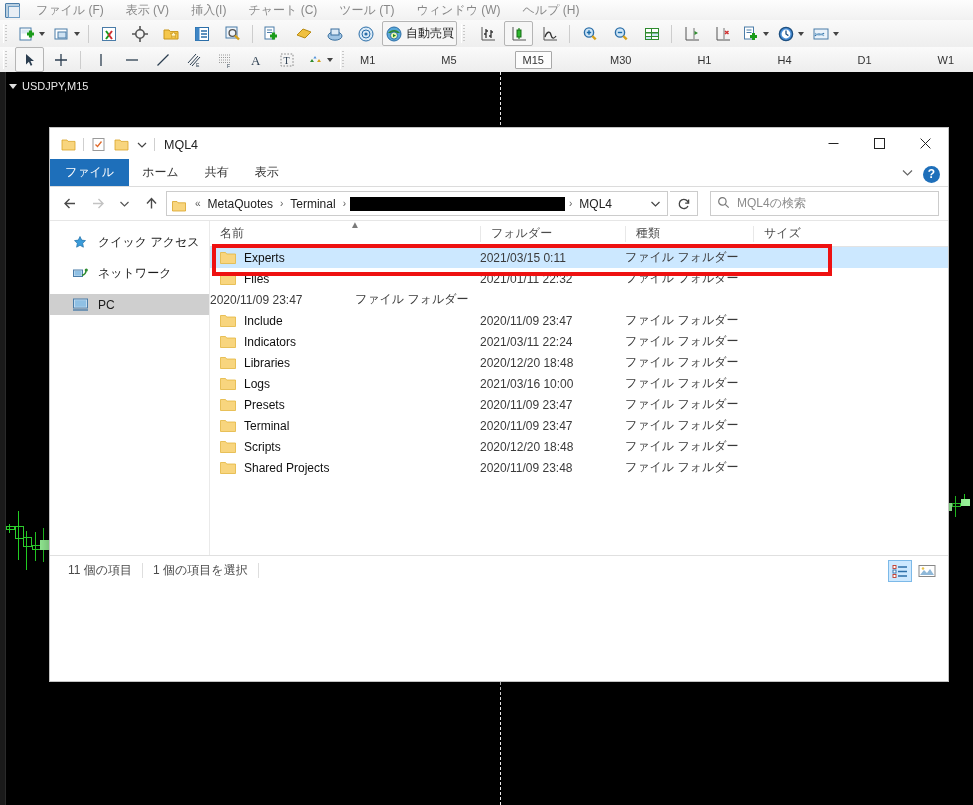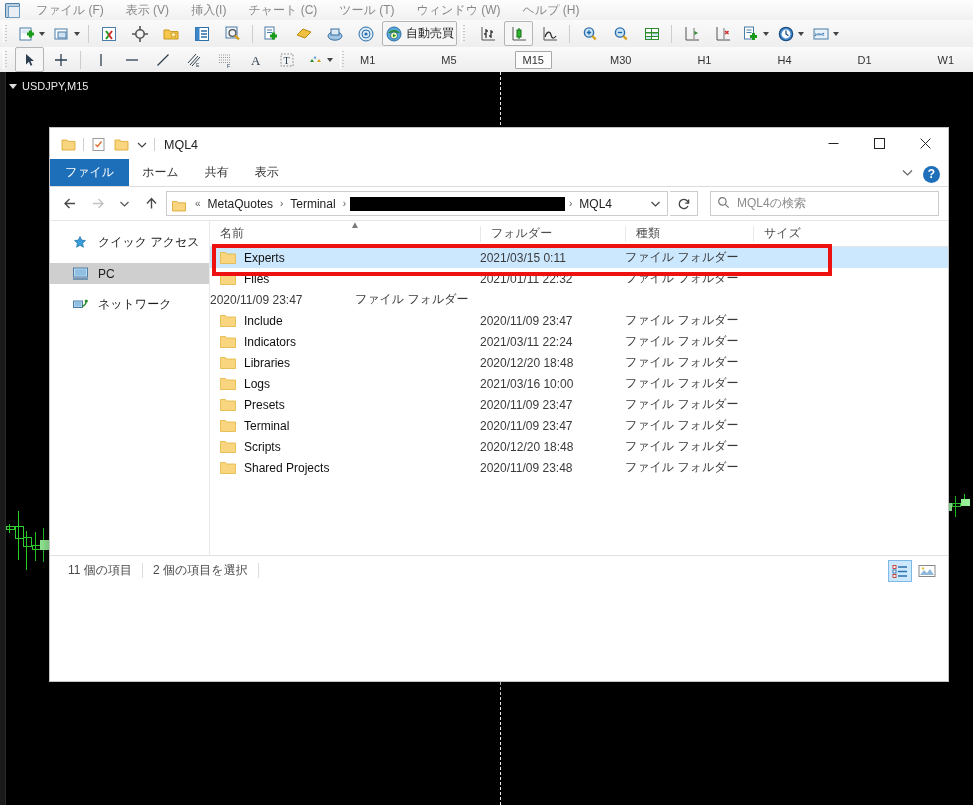--- a/index.html
+++ b/index.html
@@ -1065,36 +1065,36 @@
   </div>
 
   <div class="body-area">
     <div class="navpane" id="navpane">
         <div class="navitem">
           <span class="navicon"><svg width="17" height="16" viewBox="0 0 17 16">
               <path d="M8 1.5l1.7 3.6 3.8.5-2.8 2.7.7 3.9L8 10.3 4.6 12.2l.7-3.9L2.5 5.6l3.8-.5z" fill="#3a9bd9" stroke="#2170a8" stroke-width=".7"></path>
             </svg></span>
           <span>クイック アクセス</span>
         </div>
-        <div class="navitem sel">
-          <span class="navicon"><svg width="17" height="16" viewBox="0 0 17 16">
-              <rect x="1.5" y="2" width="14" height="9" fill="#cfe3f3" stroke="#4a7ca8"></rect>
-              <rect x="2.8" y="3.2" width="11.4" height="6.6" fill="#8fc0e4"></rect>
-              <path d="M1 13h15" stroke="#4a7ca8" stroke-width="1.4"></path>
-            </svg></span>
-          <span>PC</span>
-        </div>
         <div class="navitem">
           <span class="navicon"><svg width="17" height="16" viewBox="0 0 17 16">
               <rect x="1.5" y="4" width="9" height="6.5" fill="#cfe3f3" stroke="#4a7ca8"></rect>
               <rect x="2.6" y="5" width="6.8" height="4.6" fill="#8fc0e4"></rect>
               <path d="M10 9.5c3-1 4-3 4-5" stroke="#2e8b2e" stroke-width="1.5" fill="none"></path>
               <circle cx="14.3" cy="4" r="1.6" fill="#2e8b2e"></circle>
             </svg></span>
           <span>ネットワーク</span>
+        </div>
+        <div class="navitem sel">
+          <span class="navicon"><svg width="17" height="16" viewBox="0 0 17 16">
+              <rect x="1.5" y="2" width="14" height="9" fill="#cfe3f3" stroke="#4a7ca8"></rect>
+              <rect x="2.8" y="3.2" width="11.4" height="6.6" fill="#8fc0e4"></rect>
+              <path d="M1 13h15" stroke="#4a7ca8" stroke-width="1.4"></path>
+            </svg></span>
+          <span>PC</span>
         </div>
       </div>
 
     <div class="listpane">
       <div class="colhdr">
         <div class="col" style="width:270px">名前</div>
         <div class="col" style="width:145px">フォルダー</div>
         <div class="col" style="width:128px">種類</div>
         <div class="col" style="width:80px">サイズ</div>
         <div class="sortcaret">▲</div>
@@ -1215,21 +1215,21 @@
             <div class="c-type" style="width: 128px; color: rgb(58, 58, 58);">ファイル フォルダー</div>
             <div class="c-size" style="width: 80px; text-align: right;"></div>
           </div>
         </div>
       <div class="redbox" id="redbox" style="left: 2px; top: 23px; width: 612px; height: 24px; border-color: rgb(238, 17, 17);"></div>
     </div>
   </div>
 
   <div class="statusbar">
     <div class="stat">11 個の項目</div>
-    <div class="stat">2 個の項目を選択</div>
+    <div class="stat">1 個の項目を選択</div>
     <div class="viewbtns">
       <div class="vbtn on">
         <svg width="16" height="14" viewBox="0 0 16 14">
             <rect x="1" y="1.5" width="3" height="3" fill="#fff" stroke="#c0392b" stroke-width=".9"></rect>
             <rect x="1" y="6" width="3" height="3" fill="#fff" stroke="#2b6ea8" stroke-width=".9"></rect>
             <rect x="1" y="10.5" width="3" height="3" fill="#fff" stroke="#c0392b" stroke-width=".9"></rect>
             <path d="M6 3h9M6 7.5h9M6 12h9" stroke="#2b6ea8" stroke-width="1.3"></path>
           </svg>
       </div>
       <div class="vbtn">

